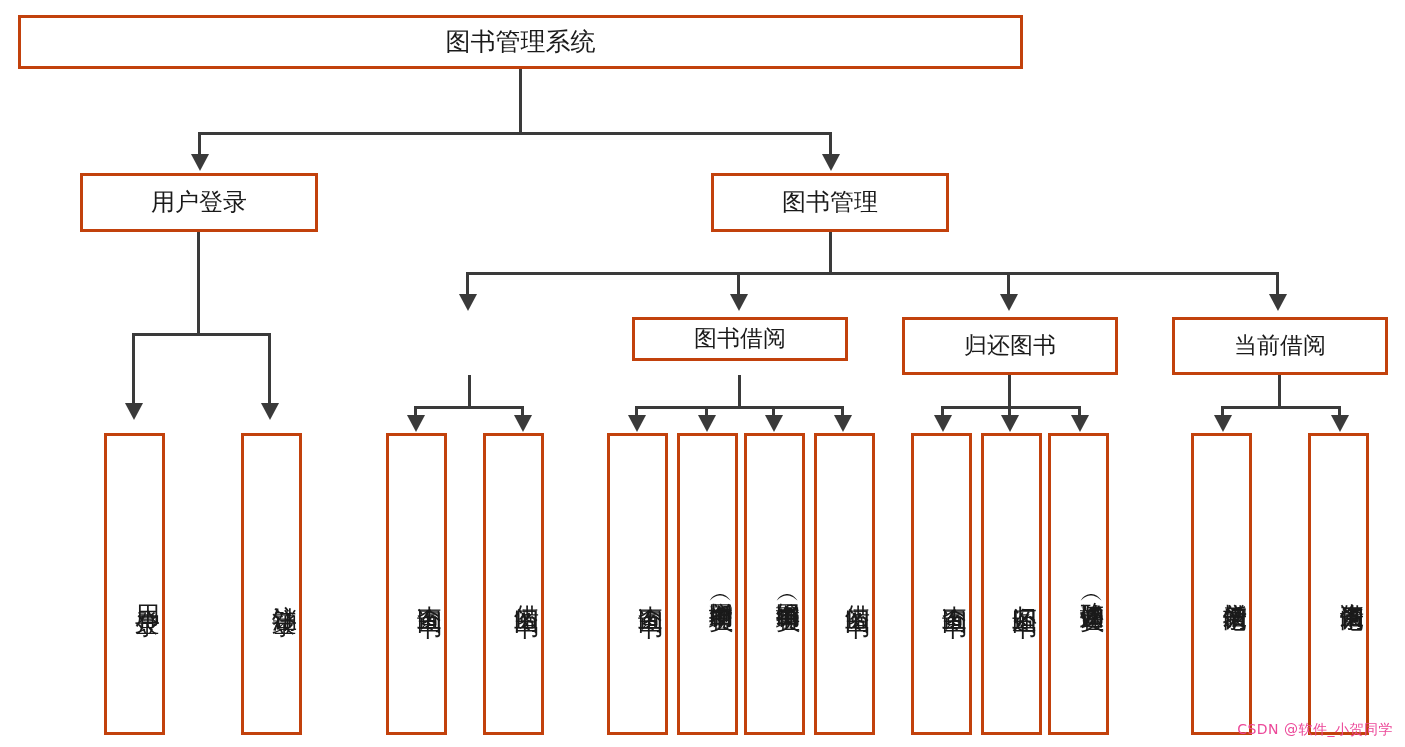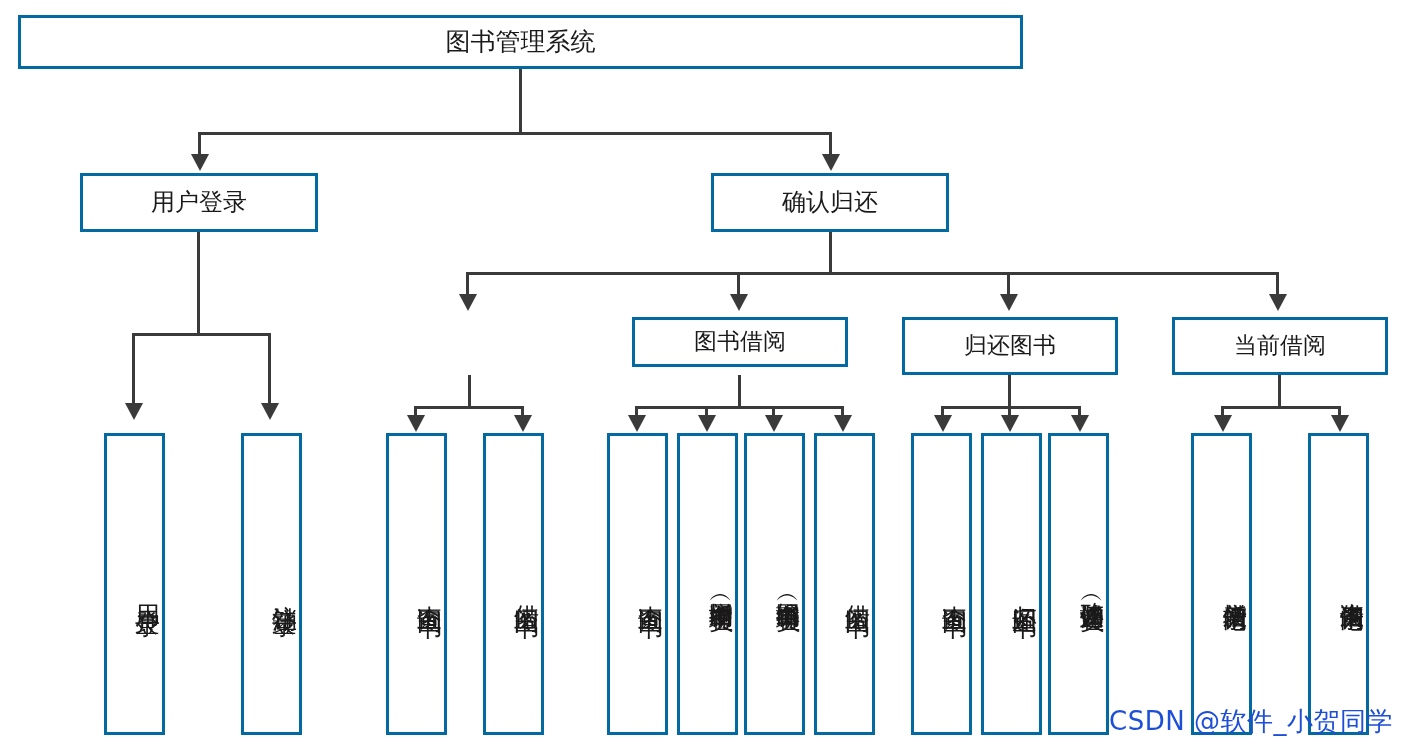--- a/index.html
+++ b/index.html
@@ -13,21 +13,21 @@
   #canvas {
     position: relative;
     width: 1405px;
     height: 747px;
     background: #ffffff;
     overflow: hidden;
   }
   .node {
     position: absolute;
     box-sizing: border-box;
-    border: 3px solid #0369a1;
+    border: 3px solid #c2410c;
     background: #ffffff;
     display: flex;
     align-items: center;
     justify-content: center;
     color: #1a1a1a;
     line-height: 1.18;
     text-align: right;
   }
   .node.root {
     font-size: 25px;
@@ -63,22 +63,22 @@
     width: 0;
     height: 0;
     border-left: 9px solid transparent;
     border-right: 9px solid transparent;
     border-top: 17px solid #3a3a3a;
   }
   #watermark {
     position: absolute;
     right: 12px;
     bottom: 8px;
-    font-size: 26px;
-    color: #1d4ed8;
+    font-size: 14px;
+    color: #ec4899;
     letter-spacing: 0.5px;
     white-space: nowrap;
     pointer-events: none;
   }
 </style>
 </head>
 <body>
 
 <div id="canvas">
 
@@ -90,42 +90,42 @@
   <div class="edge h" style="left:198px; top:132px; width:634px; height:3px;"></div>
   <div class="edge v" style="left:198px; top:132px; width:3px; height:24px;"></div>
   <div class="arrow" style="left:191px; top:154px;"></div>
   <div class="edge v" style="left:829px; top:132px; width:3px; height:24px;"></div>
   <div class="arrow" style="left:822px; top:154px;"></div>
 
   <div class="node level2" style="left:80px; top:173px; width:238px; height:59px;">
     <span>用户登录</span>
   </div>
   <div class="node level2" style="left:711px; top:173px; width:238px; height:59px;">
-    <span>确认归还</span>
+    <span>图书管理</span>
   </div>
 
   <div class="edge v" style="left:197px; top:232px; width:3px; height:103px;"></div>
   <div class="edge h" style="left:132px; top:333px; width:139px; height:3px;"></div>
   <div class="edge v" style="left:132px; top:333px; width:3px; height:72px;"></div>
   <div class="arrow" style="left:125px; top:403px;"></div>
   <div class="edge v" style="left:268px; top:333px; width:3px; height:72px;"></div>
   <div class="arrow" style="left:261px; top:403px;"></div>
 
   <div class="edge v" style="left:829px; top:232px; width:3px; height:42px;"></div>
   <div class="edge h" style="left:466px; top:272px; width:813px; height:3px;"></div>
   <div class="edge v" style="left:466px; top:272px; width:3px; height:24px;"></div>
   <div class="arrow" style="left:459px; top:294px;"></div>
   <div class="edge v" style="left:737px; top:272px; width:3px; height:24px;"></div>
   <div class="arrow" style="left:730px; top:294px;"></div>
   <div class="edge v" style="left:1007px; top:272px; width:3px; height:24px;"></div>
   <div class="arrow" style="left:1000px; top:294px;"></div>
   <div class="edge v" style="left:1276px; top:272px; width:3px; height:24px;"></div>
   <div class="arrow" style="left:1269px; top:294px;"></div>
 
-  <div class="node level3" style="left:632px; top:317px; width:216px; height:50px;">
+  <div class="node level3" style="left:632px; top:317px; width:216px; height:44px;">
     <span>图书借阅</span>
   </div>
   <div class="node level3" style="left:902px; top:317px; width:216px; height:58px;">
     <span>归还图书</span>
   </div>
   <div class="node level3" style="left:1172px; top:317px; width:216px; height:58px;">
     <span>当前借阅</span>
   </div>
 
   <div class="edge v" style="left:468px; top:375px; width:3px; height:34px;"></div>

